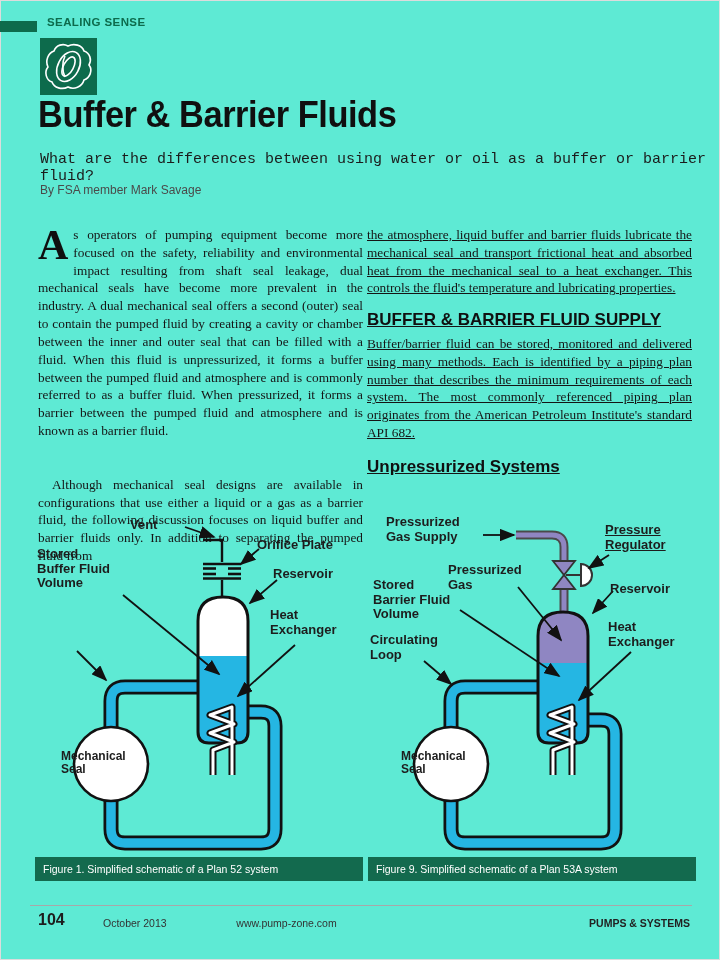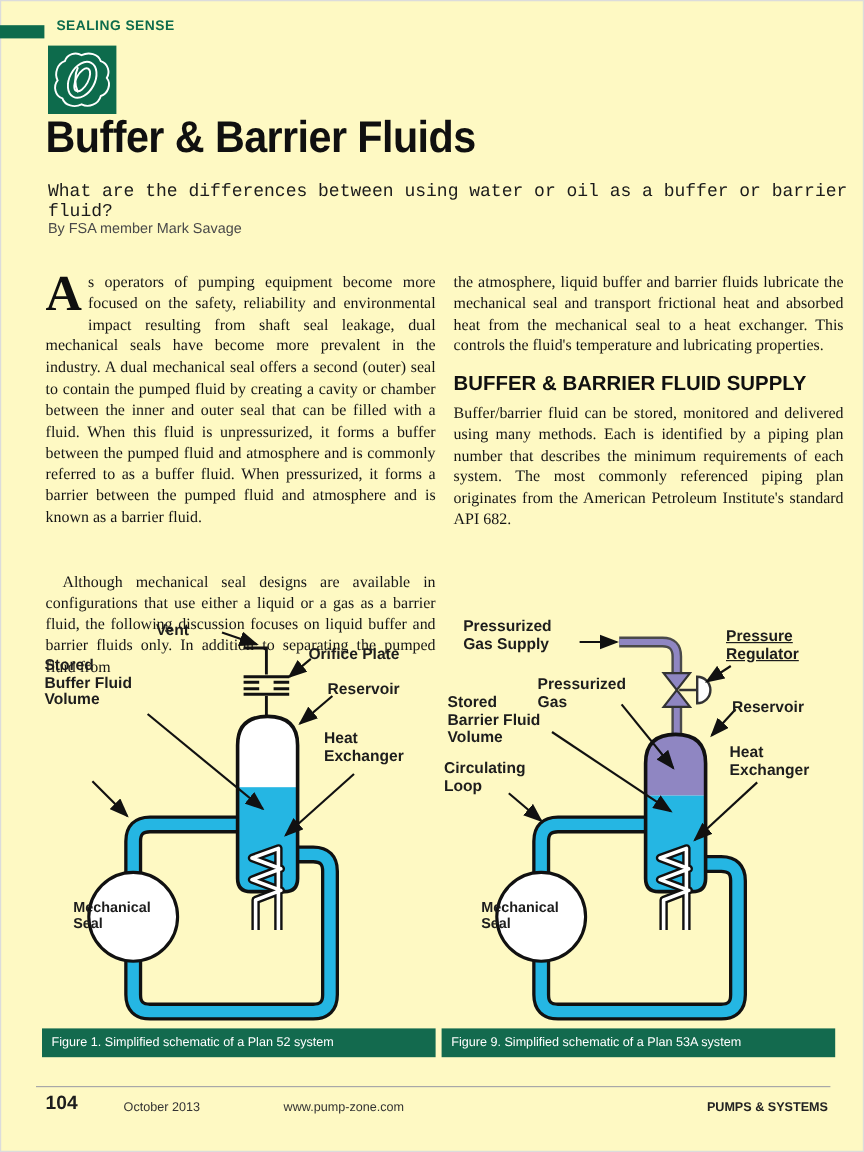--- a/index.html
+++ b/index.html
@@ -1,17 +1,17 @@
 <!DOCTYPE html>
 <html><head>
 <meta charset="utf-8">
 <style>
   html,body { margin:0; padding:0; background:#e9e9e9; }
   .page {
-    position:relative; width:720px; height:960px; background:#fef9c3;
+    position:relative; width:720px; height:960px; background:#5eead4;
     font-family:"Liberation Sans", sans-serif; overflow:hidden; margin:0 auto;
     box-shadow:inset 0 0 0 1px #dcdcdc;
   }
   .kicker-bar { position:absolute; left:0; top:21px; width:37px; height:11px; background:#0d6b4c; }
   .kicker { position:absolute; left:47px; top:16px; font-size:11.5px; font-weight:bold; color:#0d6b4c; letter-spacing:0.4px; }
   .logo { position:absolute; left:40px; top:38px; width:57px; height:57px; background:#0d6b4c; }
   .title { position:absolute; left:38px; top:96px; font-size:37px; line-height:1; font-weight:bold; color:#101010; letter-spacing:-0.5px; white-space:nowrap; transform:scaleX(0.93); transform-origin:left top; }
   .subtitle { position:absolute; left:40px; top:151px; font-size:15px; color:#1b1b1b;font-family:Liberation Mono, monospace; }
   .byline { position:absolute; left:40px; top:183px; font-size:12px; color:#4a4a4a; }
 
@@ -55,24 +55,25 @@
 
   <div class="title">Buffer &amp; Barrier Fluids</div>
   <div class="subtitle">What are the differences between using water or oil as a buffer or barrier fluid?</div>
   <div class="byline">By FSA member Mark Savage</div>
 
   <div class="col" style="left:38px;">
     <p><span class="dropcap">A</span><span>s operators of pumping equipment become more focused on the safety, reliability and environmental impact resulting from shaft seal leakage, dual mechanical seals have become more prevalent in the industry. A dual mechanical seal offers a second (outer) seal to contain the pumped fluid by creating a cavity or chamber between the inner and outer seal that can be filled with a fluid. When this fluid is unpressurized, it forms a buffer between the pumped fluid and atmosphere and is commonly referred to as a buffer fluid. When pressurized, it forms a barrier between the pumped fluid and atmosphere and is known as a barrier fluid.</span></p>
     <p class="indent">Although mechanical seal designs are available in configurations that use either a liquid or a gas as a barrier fluid, the following discussion focuses on liquid buffer and barrier fluids only. In addition to separating the pumped fluid from</p>
   </div>
 
-  <div class="col" style="left:378px;">
+  <div class="col" style="left:367px;text-decoration:underline;">
     <p>the atmosphere, liquid buffer and barrier fluids lubricate the mechanical seal and transport frictional heat and absorbed heat from the mechanical seal to a heat exchanger. This controls the fluid's temperature and lubricating properties.</p>
     <div class="subhead">BUFFER &amp; BARRIER FLUID SUPPLY</div>
     <p>Buffer/barrier fluid can be stored, monitored and delivered using many methods. Each is identified by a piping plan number that describes the minimum requirements of each system. The most commonly referenced piping plan originates from the American Petroleum Institute's standard API 682.</p>
+    <div class="subhead" style="margin-top:14px;">Unpressurized Systems</div>
   </div>
 
   <div class="figure fig1">
     <svg class="fig-canvas" width="328" height="352" viewBox="0 0 328 352">
       <defs>
         <marker id="arw1" markerWidth="9" markerHeight="7" refX="8" refY="3.5" orient="auto">
           <polygon points="0,0 9,3.5 0,7" fill="#111"></polygon>
         </marker>
         <clipPath id="resclip1">
           <path d="M163,116 Q163,92 188,92 Q213,92 213,116 L213,227 Q213,238 202,238 L174,238 Q163,238 163,227 Z"></path>

